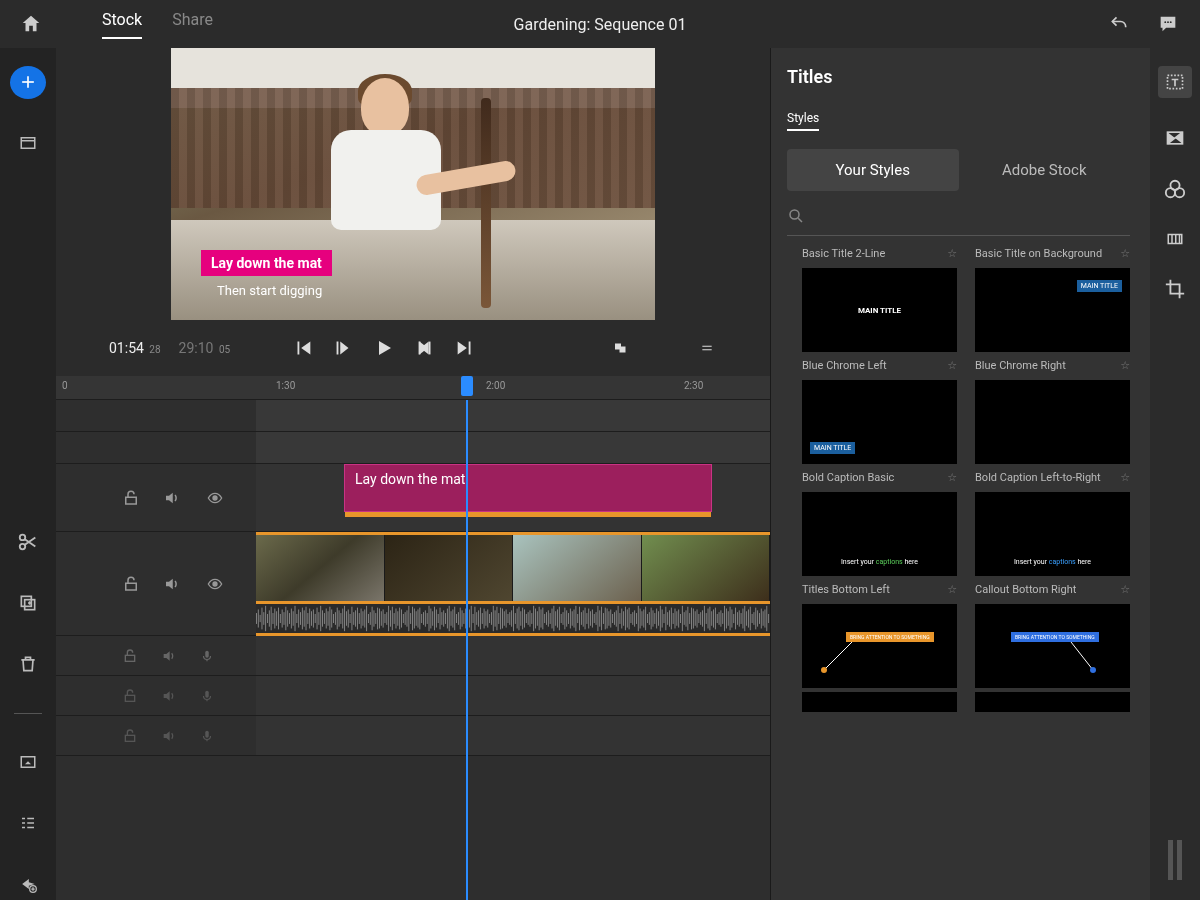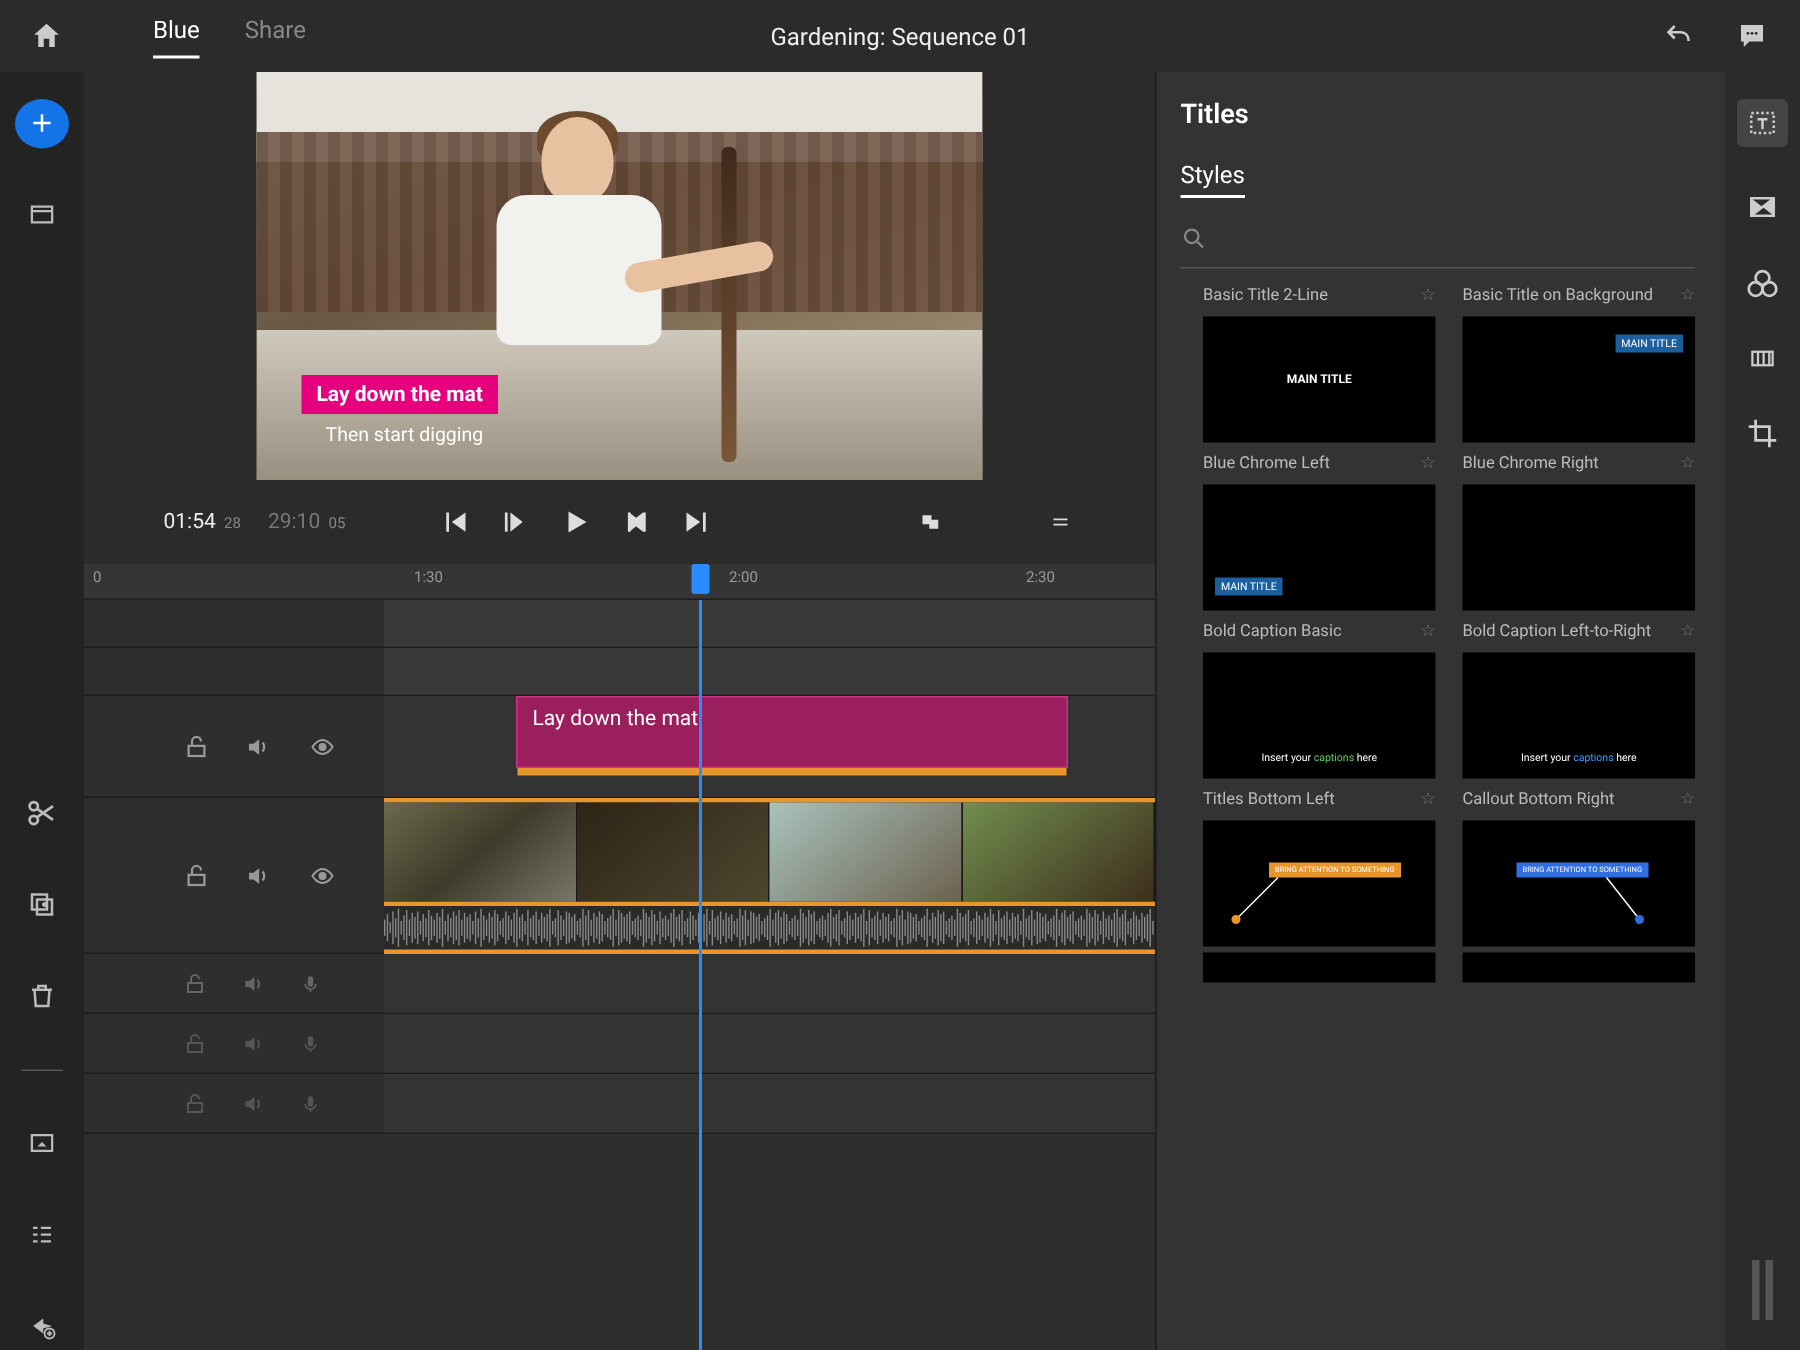--- a/index.html
+++ b/index.html
@@ -74,21 +74,21 @@
 .video-clip .thumb:nth-child(4) { background:linear-gradient(140deg,#718e4f,#3d2e1b); }
 .wave { position:absolute; left:0; right:0; top:72px; height:32px; background:#2a2a2a; border-bottom:3px solid #e8962b; }
 .wave svg { width:100%; height:100%; }
 .track.audio { height:40px; }
 .track.audio .controls { height:40px; color:#666; }
 .track.audio.a2 .controls, .track.audio.a3 .controls { color:#555; }
 
 
 .right-panel { width:380px; background:#333; border-left:1px solid #1a1a1a; display:flex; flex-direction:column; padding:18px 20px 0 16px; overflow-y:auto; }
 .right-panel h2 { color:#fff; font-size:18px; font-weight:600; margin-bottom:20px; }
-.right-panel .subtab { font-size:16px; color:#fff; border-bottom:2px solid #fff; display:inline-block; padding-bottom:4px; margin-bottom:18px; }
+.right-panel .subtab { font-size:12px; color:#fff; border-bottom:2px solid #fff; display:inline-block; padding-bottom:4px; margin-bottom:18px; }
 .seg { display:flex; margin-bottom:16px; }
 .seg span { flex:1; text-align:center; padding:12px 0; font-size:15px; cursor:pointer; color:#bbb; }
 .seg span.active { background:#444; color:#fff; border-radius:4px; }
 .search-row { display:flex; align-items:center; border-bottom:1px solid #555; padding-bottom:10px; margin-bottom:8px; color:#888; }
 .filter-row { display:flex; justify-content:flex-end; align-items:center; font-style:italic; color:#ddd; font-size:15px; margin-bottom:14px; gap:6px; }
 .style-grid { display:grid; grid-template-columns:1fr 1fr; gap:4px 18px;margin-left:15px; }
 .style-cell { }
 .style-head { display:flex; align-items:center; justify-content:space-between; font-size:11px; color:#bbb; margin-bottom:6px; height:18px; }
 .style-prev { width:100%; height:84px; background:#000; position:relative; overflow:hidden; }
 .style-prev .chip { position:absolute; font-size:7px; color:#fff; padding:2px 4px; }
@@ -112,21 +112,21 @@
 
 <div class="app">
 
   <div class="topbar">
     <div class="home-icon">
       <svg width="22" height="22" viewBox="0 0 24 24" fill="currentColor">
           <path d="M12 3l9 8h-3v9h-4v-6H10v6H6v-9H3z"></path>
         </svg>
     </div>
     <div class="tabs">
-      <span class="active">Blue</span>
+      <span class="active">Stock</span>
       <span>Share</span>
     </div>
     <div class="title">Gardening: Sequence 01</div>
     <div class="right">
       <div>
         <svg width="24" height="20" viewBox="0 0 24 24" fill="none" stroke="#ccc" stroke-width="2">
             <path d="M9 14l-5-5 5-5"></path>
             <path d="M4 9h10a6 6 0 016 6v1"></path>
           </svg>
       </div>
@@ -692,20 +692,24 @@
               </span>
           </div>
           <div class="lane"></div>
         </div>
       </div>
     </div>
 
     <div class="right-panel">
       <h2>Titles</h2>
       <div><span class="subtab">Styles</span></div>
+      <div class="seg">
+        <span class="active">Your Styles</span>
+        <span>Adobe Stock</span>
+      </div>
       <div class="search-row">
         <svg width="18" height="18" viewBox="0 0 24 24" fill="none" stroke="currentColor" stroke-width="2">
             <circle cx="10" cy="10" r="6"></circle>
             <path d="M20 20l-5-5"></path>
           </svg>
         <input type="text" style="flex: 1 1 0%; background: transparent; border: none; outline: none; color: rgb(238, 238, 238); margin-left: 8px; font-size: 14px;" placeholder="">
       </div>
 
       <div class="style-grid">
 

